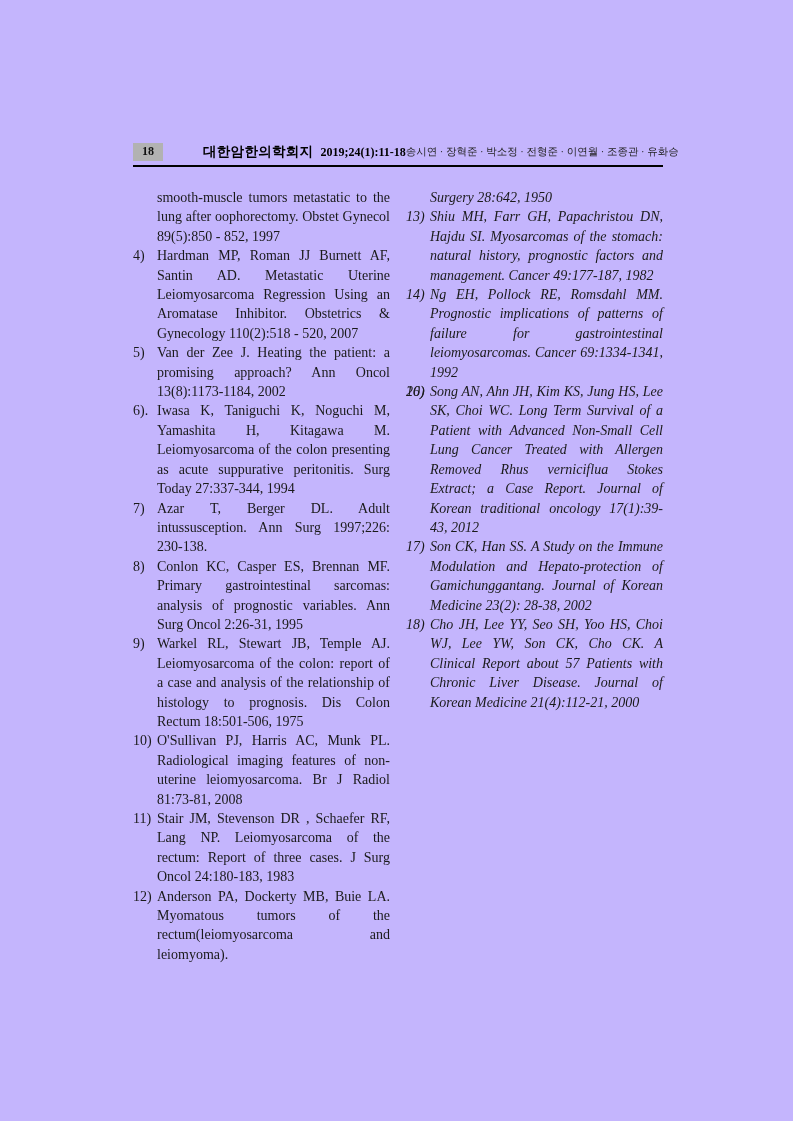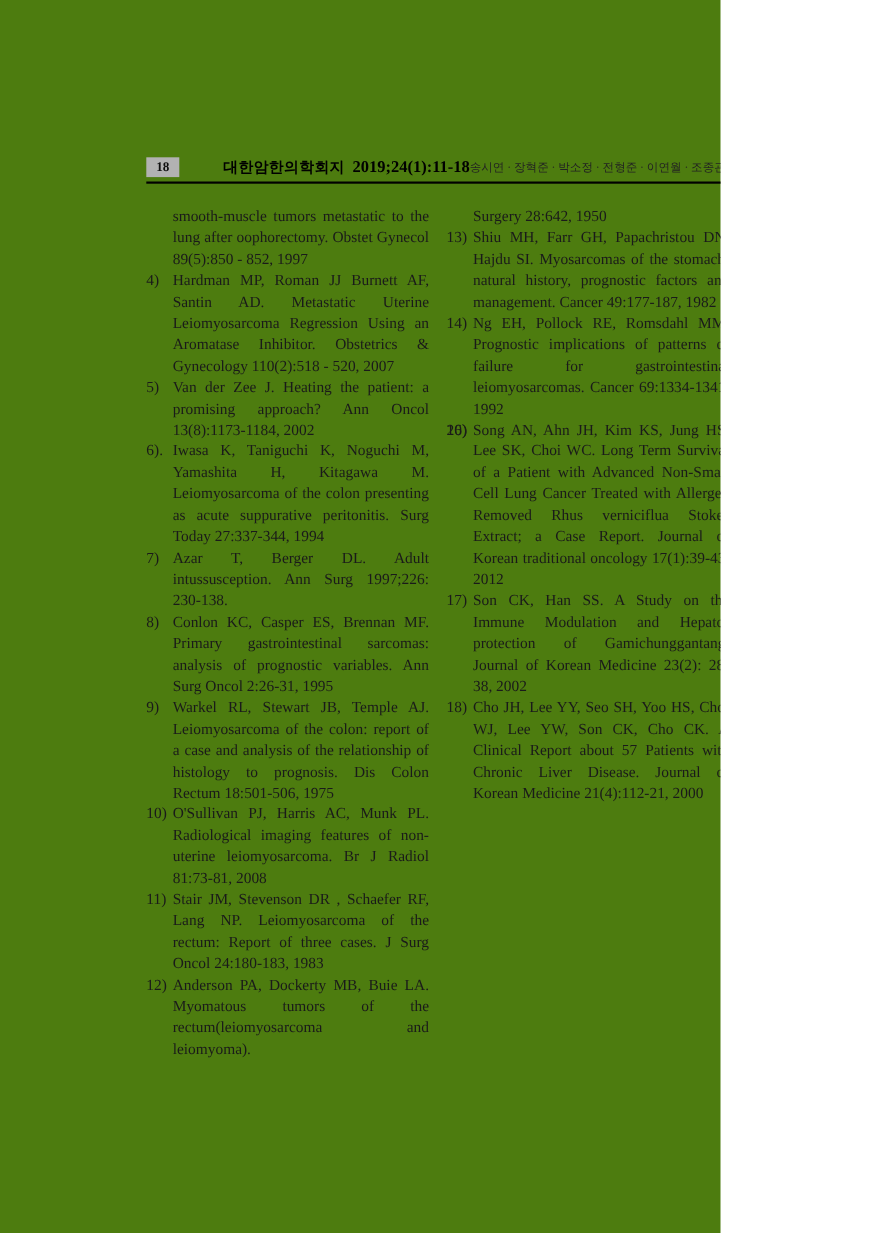--- a/index.html
+++ b/index.html
@@ -4,22 +4,22 @@
 <style>
   html, body { margin: 0; padding: 0; }
   body {
     width: 793px; height: 1121px;
     background: #ffffff;
     font-family: "Liberation Serif", "DejaVu Serif", serif;
     color: #1a1a1a;
   }
   .page {
     position: relative;
-    width: 655px; height: 1121px;
-    background: #4d7c0f;
+    width: 793px; height: 1121px;
+    background: #c4b5fd;
     overflow: hidden;
   }
   
   .page-header {
     position: absolute;
     left: 133px; top: 143px;
     width: 530px;
     display: flex;
     align-items: center;
     border-bottom: 2px solid #000000;
@@ -37,41 +37,41 @@
   .journal-title {
     font-weight: bold;
     font-size: 13.5px;
     letter-spacing: 0.3px;
     color: #000000;
     white-space: nowrap;
     padding-left: 29px;
   }
   .issue-info {
     font-weight: bold;
-    font-size: 15px;
+    font-size: 12px;
     color: #000000;
     margin-left: 7px;
     white-space: nowrap;
   }
   .authors {
     margin-left: auto;
     font-size: 10.5px;
     color: #222222;
     white-space: nowrap;
   }
   
   .ref-col {
     position: absolute;
     top: 188px;
     width: 257px;
     font-size: 14px;
     line-height: 19.4px;
   }
   .ref-col-left  { left: 133px; }
-  .ref-col-right { left: 406px; }
+  .ref-col-right { left: 406px; font-style: italic; }
   .ref {
     position: relative;
     padding-left: 24px;
     text-align: justify;
   }
   .ref-num {
     position: absolute;
     left: 0; top: 0;
     white-space: nowrap;
   }

